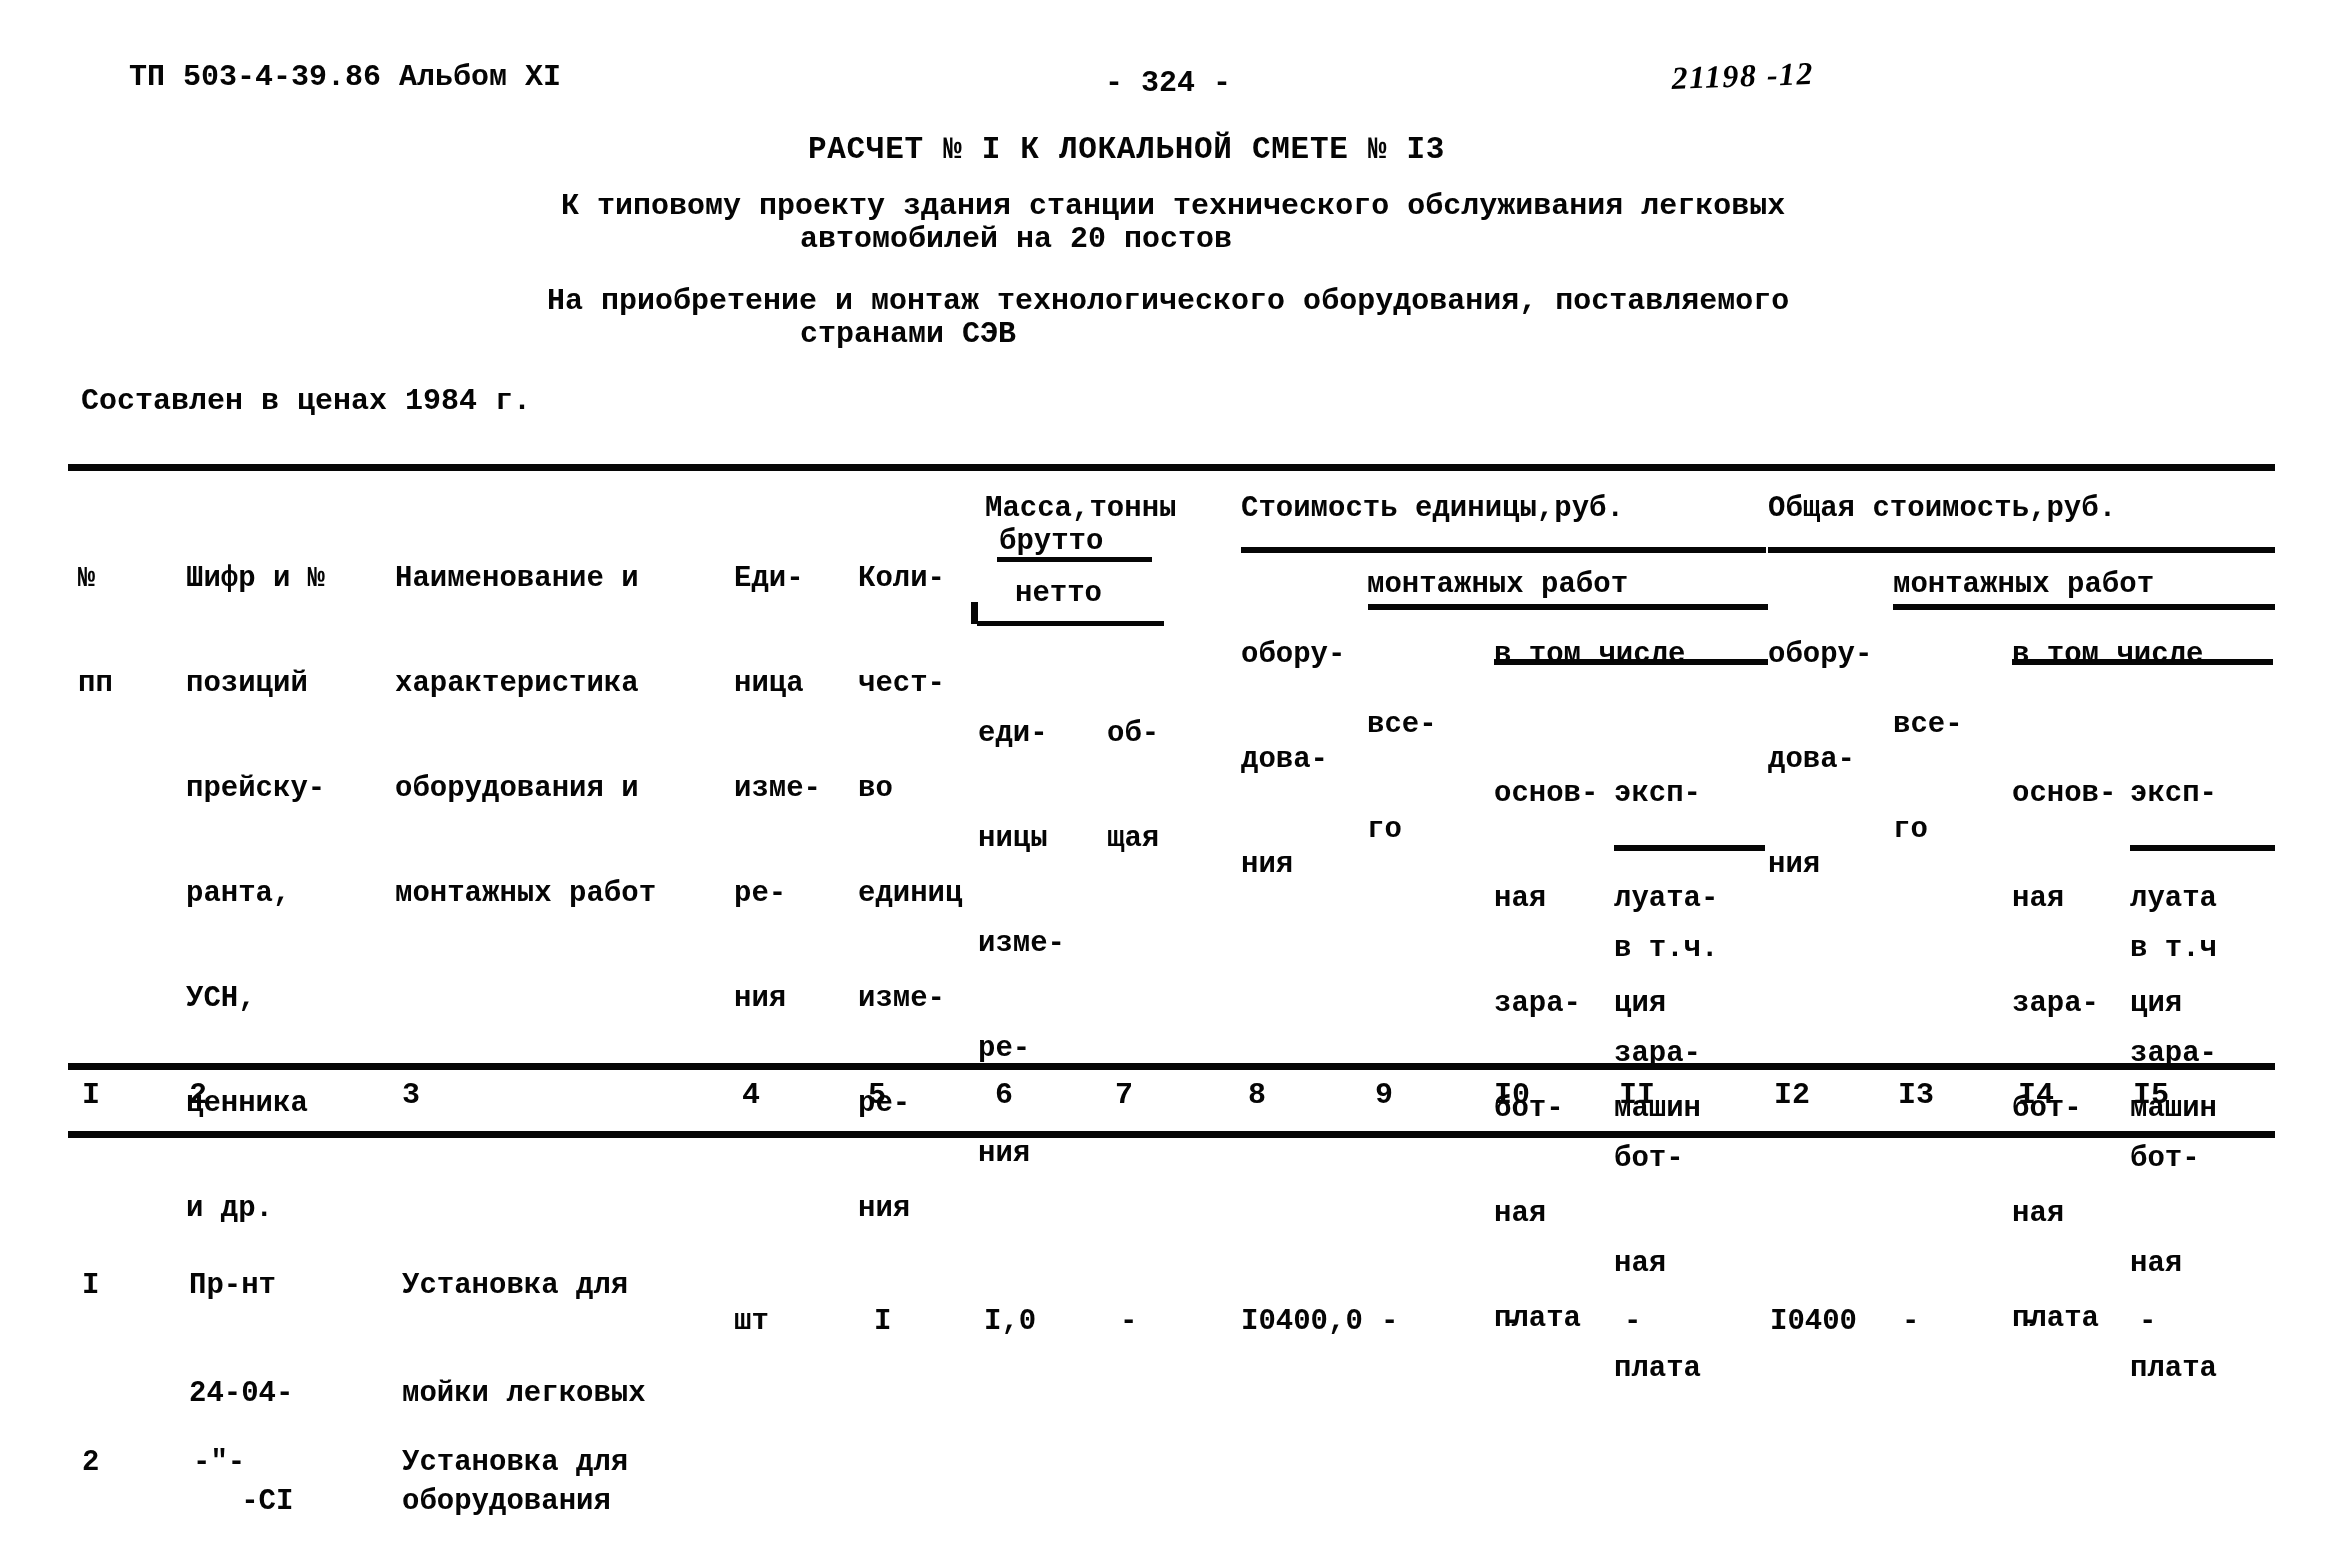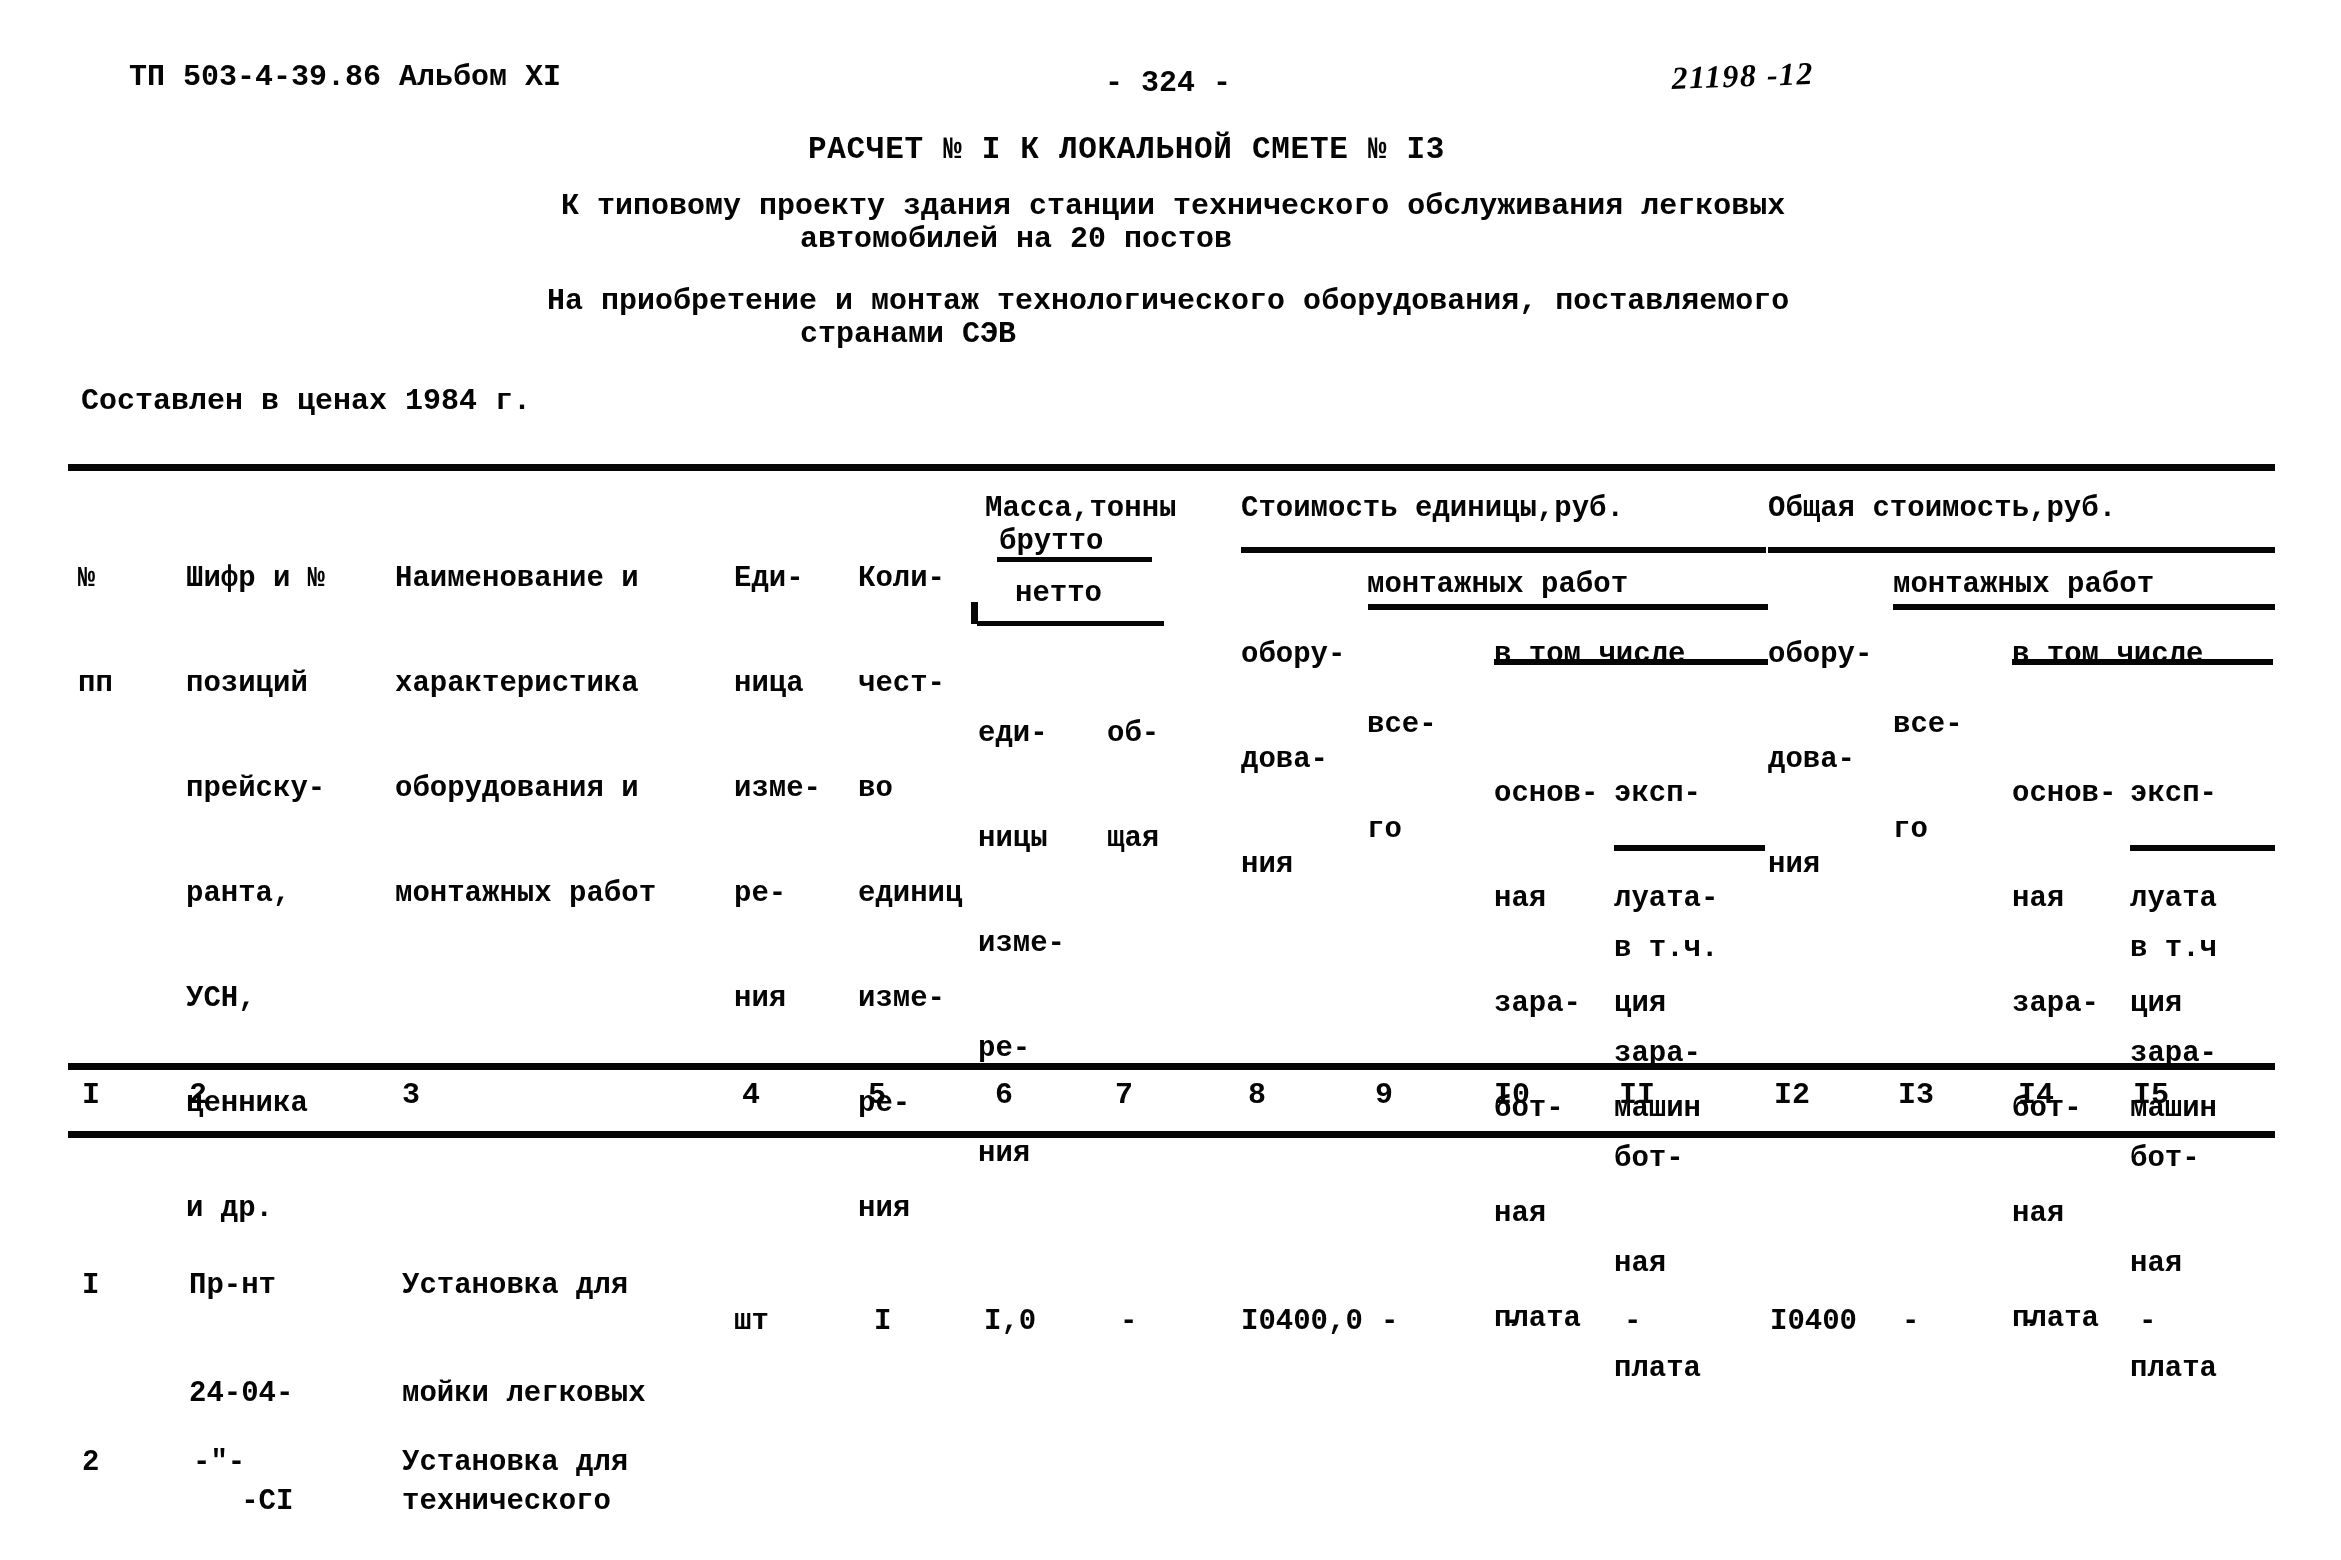--- a/index.html
+++ b/index.html
@@ -259,21 +259,21 @@
     <div>I</div>
   </div>
   <div class="abs tw dcell" style="left:189px; top:1196px;">
     <div>Пр-нт</div>
     <div>24-04-</div>
     <div style="text-align:right;">-CI</div>
   </div>
   <div class="abs tw dcell" style="left:402px; top:1196px;">
     <div>Установка для</div>
     <div>мойки легковых</div>
-    <div>технического</div>
+    <div>оборудования</div>
     
   </div>
   <div class="abs tw dcell" style="left:734px; top:1304px;">шт</div>
   <div class="abs tw dcell" style="left:874px; top:1304px;">I</div>
   <div class="abs tw dcell" style="left:984px; top:1304px;">I,0</div>
   <div class="abs tw dcell" style="left:1120px; top:1304px;">-</div>
   <div class="abs tw dcell" style="left:1241px; top:1304px;">I0400,0</div>
   <div class="abs tw dcell" style="left:1381px; top:1304px;">-</div>
   <div class="abs tw dcell" style="left:1504px; top:1304px;">-</div>
   <div class="abs tw dcell" style="left:1624px; top:1304px;">-</div>

